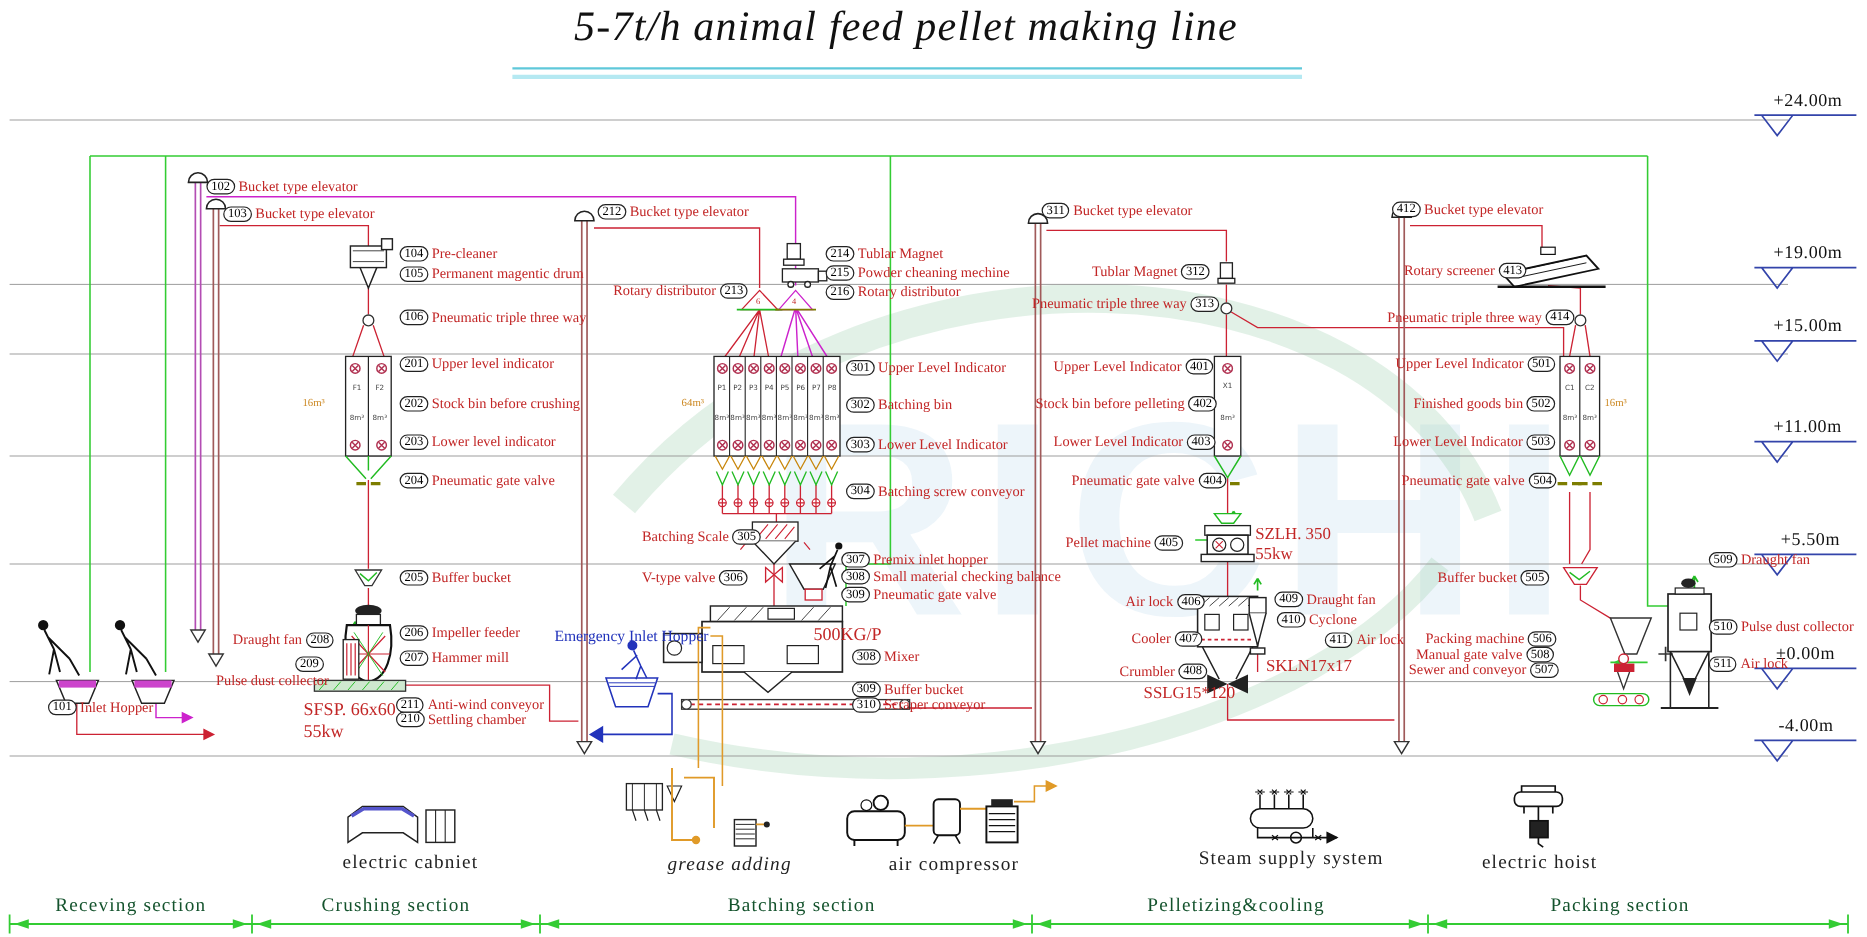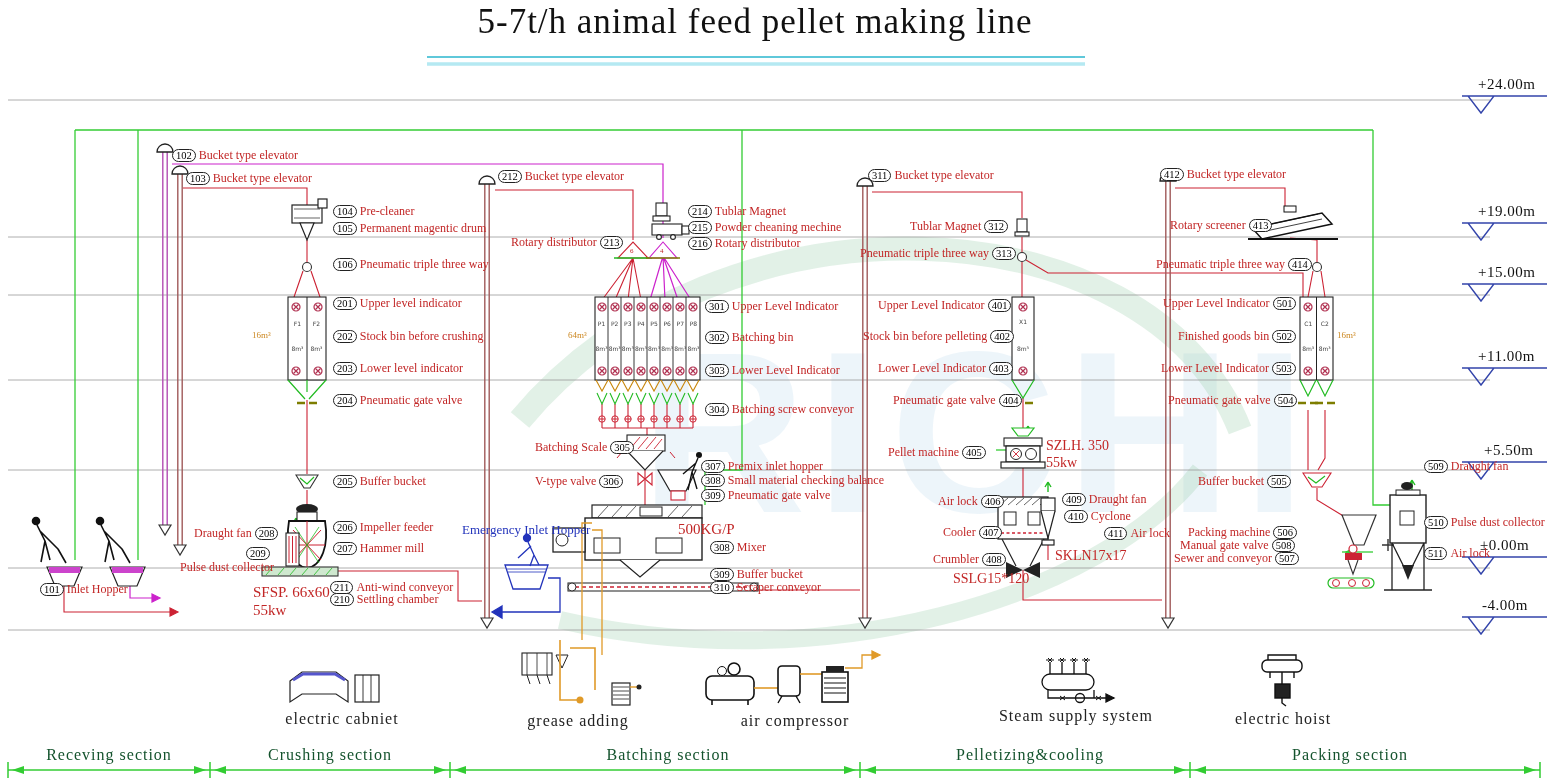--- a/index.html
+++ b/index.html
@@ -1,19 +1,19 @@
 <!DOCTYPE html>
 <html><head>
 <meta charset="utf-8">
 <style>
   html,body{margin:0;padding:0;background:#fff;}
   #canvas{position:relative;width:1556px;height:781px;background:#fff;overflow:hidden;
           font-family:"Liberation Serif",serif;}
   #linework{position:absolute;left:0;top:0;width:1556px;height:781px;}
-  .abs{position:absolute;white-space:nowrap;}
+  .abs{position:absolute;white-space:nowrap;font-style:italic;}
   .title{font-size:35px;color:#111;letter-spacing:1px;transform:translateX(-50%);}
   .tag{position:absolute;display:flex;align-items:center;gap:3px;font-size:12px;color:#c22626;white-space:nowrap;line-height:13px;}
   .tag.rev{flex-direction:row-reverse;}
   .tag .num{font-size:10.5px;line-height:11px;color:#000;background:#fff;border:1.2px solid #222;
             border-radius:9px;padding:0 3px;font-family:"Liberation Serif",serif;}
   .redtxt{position:absolute;color:#c22626;font-size:13px;white-space:nowrap;}
   .bluetxt{position:absolute;color:#2233bb;font-size:13px;white-space:nowrap;}
   .elev{position:absolute;color:#111;font-size:15px;letter-spacing:.5px;}
   .section-label{position:absolute;color:#14532d;font-size:16px;transform:translateX(-50%);letter-spacing:1px;}
   .aux-label{position:absolute;color:#222;font-size:16px;transform:translateX(-50%);letter-spacing:1px;}
@@ -474,21 +474,21 @@
   <div class="elev" style="left:1480px;top:537px;">±0.00m</div>
   <div class="elev" style="left:1482px;top:597px;">-4.00m</div>
 
   <div class="section-label" style="left:109px;top:746px;">Receving section</div>
   <div class="section-label" style="left:330px;top:746px;">Crushing section</div>
   <div class="section-label" style="left:668px;top:746px;">Batching section</div>
   <div class="section-label" style="left:1030px;top:746px;">Pelletizing&amp;cooling</div>
   <div class="section-label" style="left:1350px;top:746px;">Packing section</div>
 
   <div class="aux-label" style="left:342px;top:710px;">electric cabniet</div>
-  <div class="aux-label" style="left:578px;top:712px;">grease adding</div>
+  <div class="aux-label" style="left:608px;top:712px;font-style:italic;">grease adding</div>
   <div class="aux-label" style="left:795px;top:712px;">air compressor</div>
   <div class="aux-label" style="left:1076px;top:707px;">Steam supply system</div>
   <div class="aux-label" style="left:1283px;top:710px;">electric hoist</div>
 
   <div class="tag" style="left:172px;top:149px;">
       <span class="num">102</span>
       <span>Bucket type elevator</span>
     </div>
   <div class="tag" style="left:186px;top:172px;">
       <span class="num">103</span>

